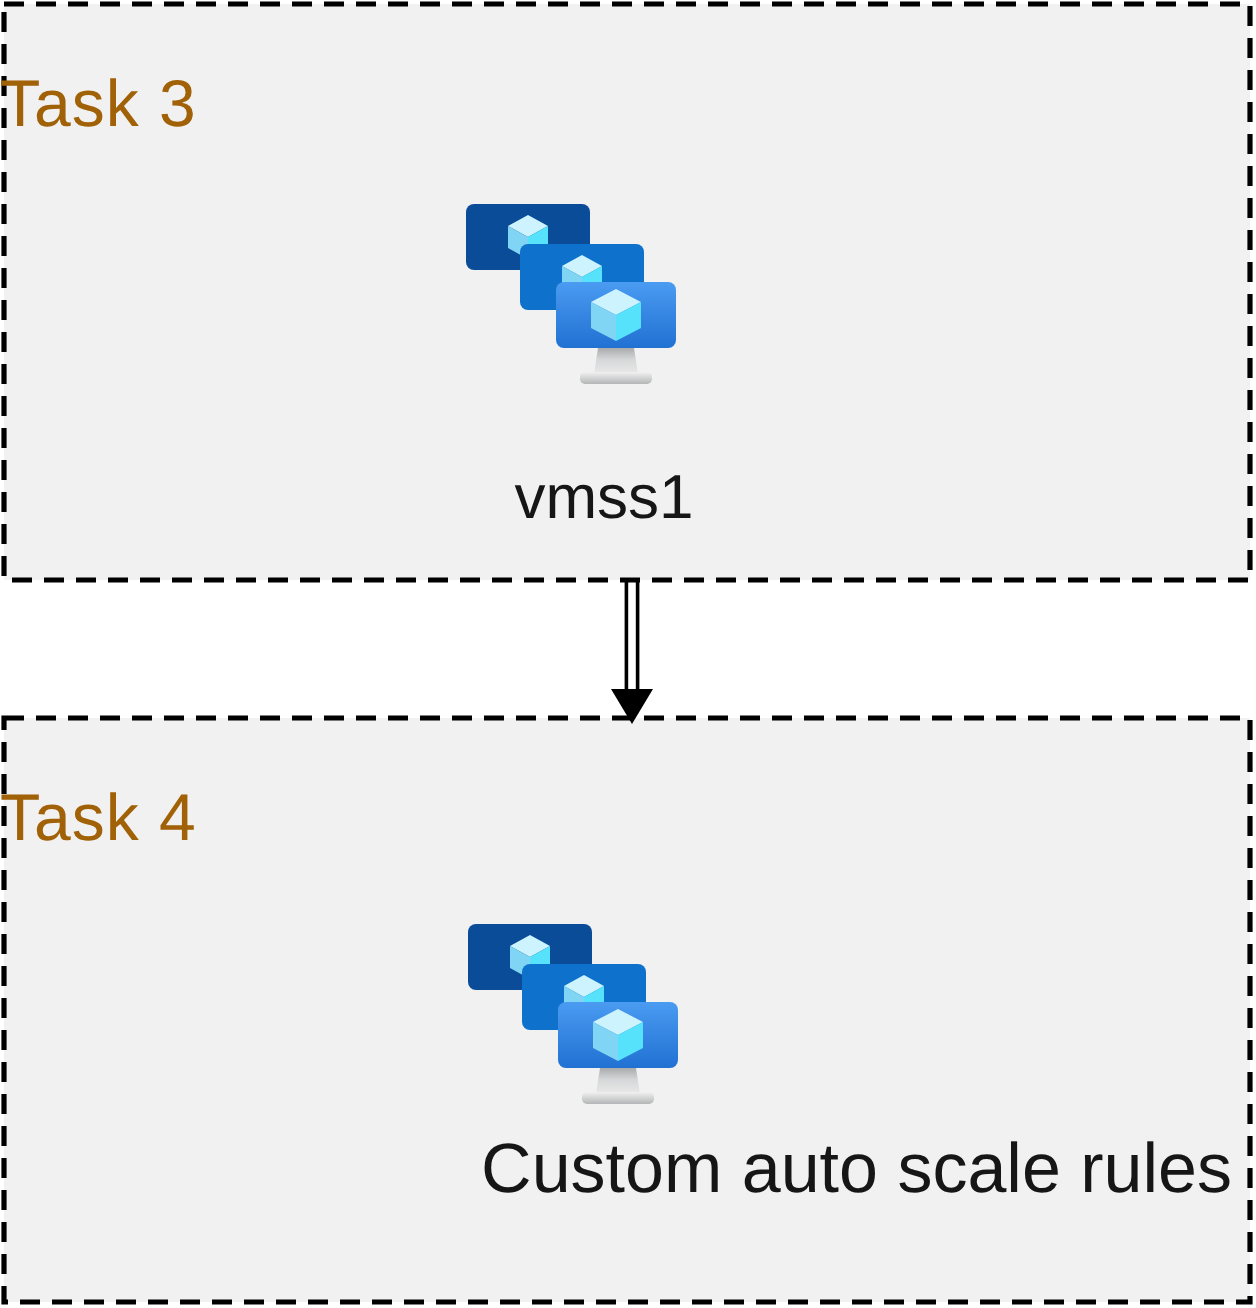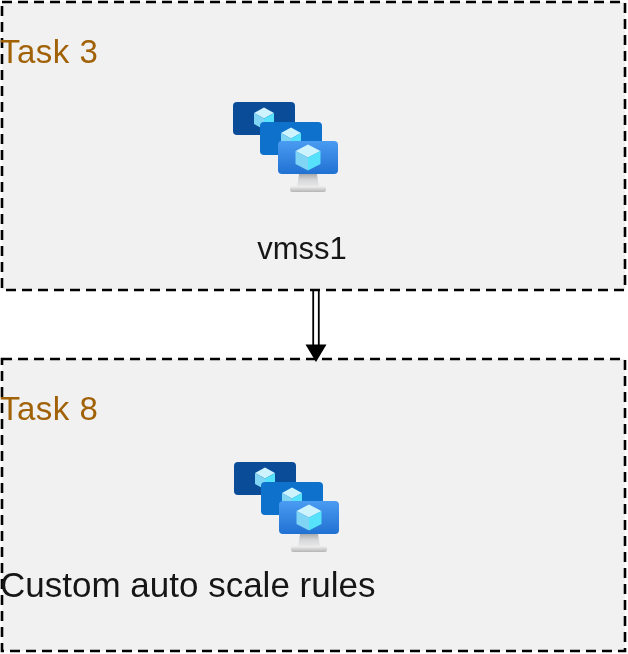--- a/index.html
+++ b/index.html
@@ -20,21 +20,21 @@
   }
   .caption{
     position:absolute;left:0;width:604px;
     text-align:center;
     color:#161616;
     font-size:31px;line-height:37px;
     white-space:nowrap;
   }
   .caption-large{
     position:absolute;left:0;width:616px;
-    text-align:left;
+    text-align:right;
     color:#161616;
     font-size:35px;line-height:40px;
     white-space:nowrap;
   }
   #task3-title{top:33px;}
   #task3-icon{position:absolute;left:233px;top:102px;}
   #task3-caption{top:196px;margin-top:34px;}
   #task4-title{top:390px;}
   #task4-icon{position:absolute;left:234px;top:462px;}
   #task4-caption{top:565px;}
@@ -101,21 +101,21 @@
   <div class="box-title" id="task3-title">Task 3</div>
 
   <svg id="task3-icon" width="105" height="90">
     <use href="#vmss-icon"></use>
   </svg>
 
   <div class="caption" id="task3-caption">
     <div>vmss1</div>
   </div>
 
-  <div class="box-title" id="task4-title">Task 8</div>
+  <div class="box-title" id="task4-title">Task 4</div>
 
   <svg id="task4-icon" width="105" height="90">
     <use href="#vmss-icon"></use>
   </svg>
 
   <div class="caption-large" id="task4-caption">
     <div>Custom auto scale rules</div>
   </div>
 
 </div>

